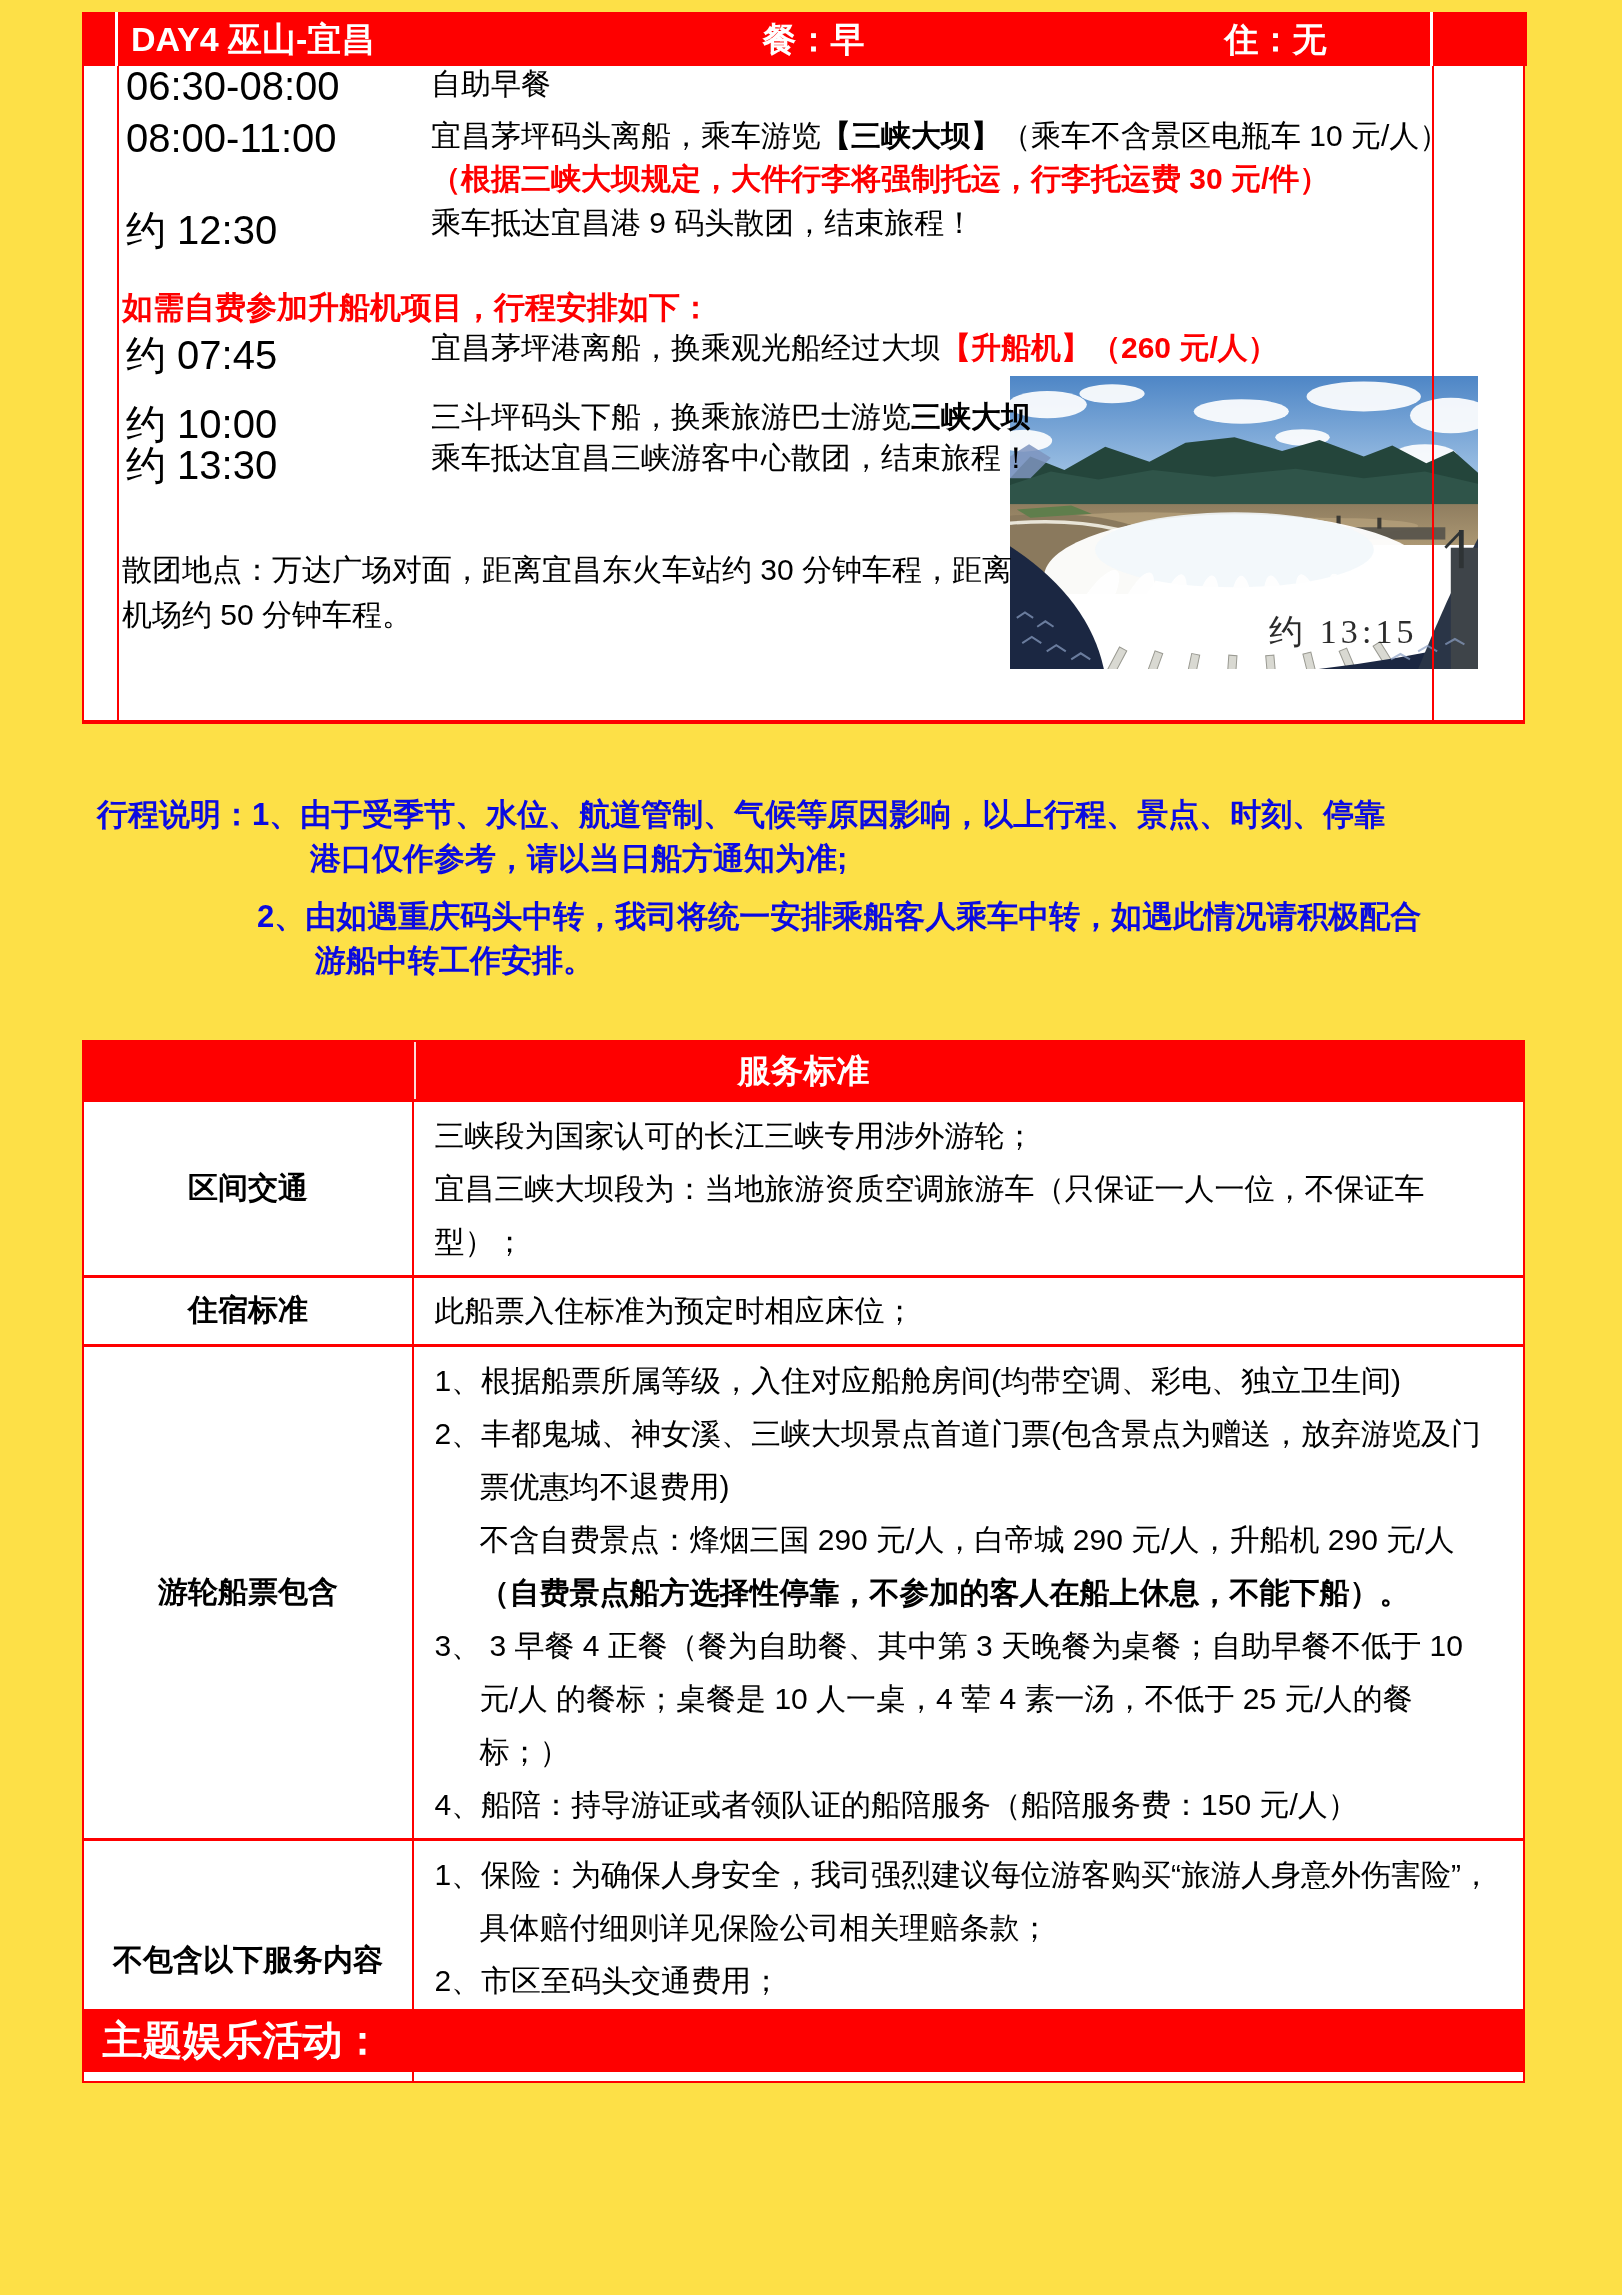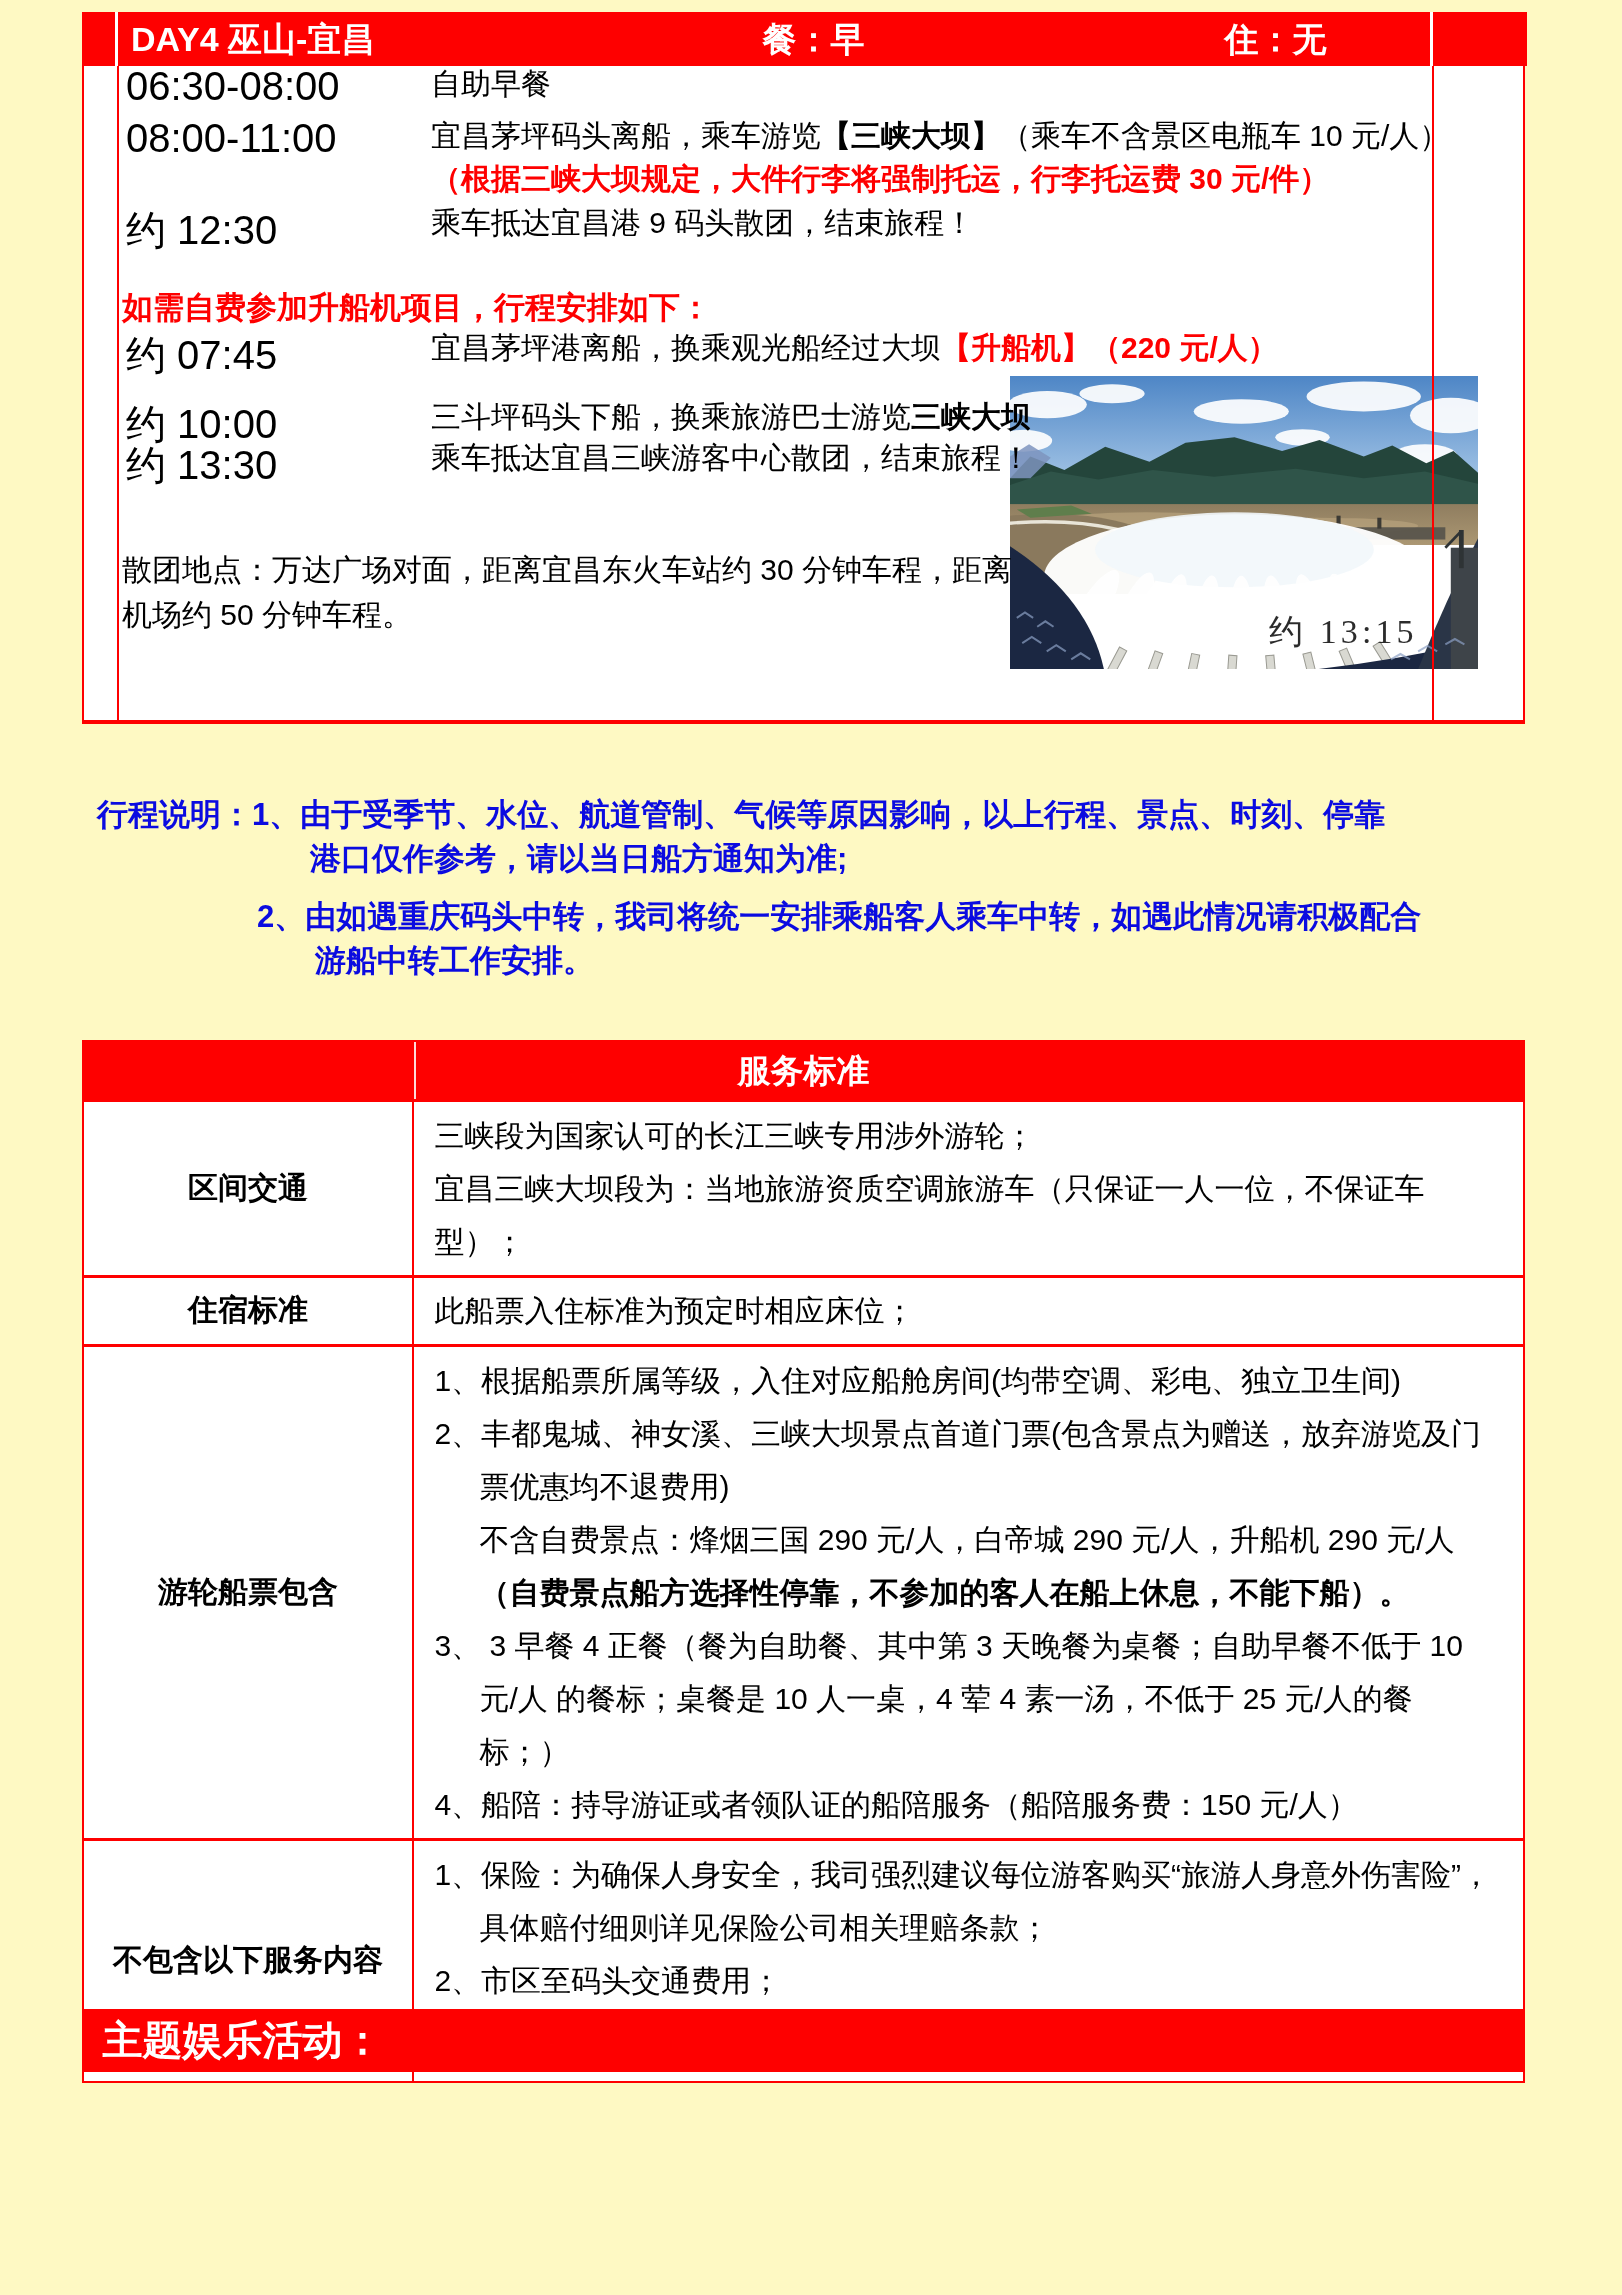--- a/index.html
+++ b/index.html
@@ -1,21 +1,21 @@
 <!DOCTYPE html>
 <html style="font-size:11px"><head>
 <meta charset="utf-8">
 <style>
   :root{
     --red:#FE0000;
     --blue:#0B0BE0;
   }
   html,body{margin:0;padding:0;background:#ffffff;}
   .page{
-    position:relative;width:1622px;height:2295px;background:#fef9c3;overflow:hidden;
+    position:relative;width:1622px;height:2295px;background:#fde047;overflow:hidden;
     font-family:"Liberation Sans","DejaVu Sans",sans-serif;color:#000;
   }
   
   .sched{
     position:absolute;left:82px;top:12.3px;width:1443px;height:712px;
     border-left:2px solid var(--red);border-right:2px solid var(--red);
     border-bottom:4.1px solid var(--red);box-sizing:border-box;background:#fff;
   }
   .sched-header{
     position:absolute;left:-2px;top:0;width:1443px;height:54px;background:var(--red);
@@ -109,21 +109,21 @@
     <div class="c" style="top:104px"><span>宜昌茅坪码头离船，乘车游览</span><span class="bold">【三峡大坝】</span><span>（乘车不含景区电瓶车 10 元/人）</span></div>
 
     <div class="c red-bold" style="top:147px">（根据三峡大坝规定，大件行李将强制托运，行李托运费 30 元/件）</div>
 
     <div class="t" style="top:191px">约 12:30</div>
     <div class="c" style="top:191px">乘车抵达宜昌港 9 码头散团，结束旅程！</div>
 
     <div class="lift-heading" style="top:275px">如需自费参加升船机项目，行程安排如下：</div>
 
     <div class="t" style="top:316px">约 07:45</div>
-    <div class="c" style="top:316px"><span>宜昌茅坪港离船，换乘观光船经过大坝</span><span class="red-bold">【升船机】（220 元/人）</span></div>
+    <div class="c" style="top:316px"><span>宜昌茅坪港离船，换乘观光船经过大坝</span><span class="red-bold">【升船机】（260 元/人）</span></div>
 
     <div class="t" style="top:385px">约 10:00</div>
     <div class="c" style="top:385px"><span>三斗坪码头下船，换乘旅游巴士游览</span><span class="bold">三峡大坝</span></div>
 
     <div class="t" style="top:426px">约 13:30</div>
     <div class="c" style="top:426px">乘车抵达宜昌三峡游客中心散团，结束旅程！</div>
 
     <div class="dismiss">散团地点：万达广场对面，距离宜昌东火车站约 30 分钟车程，距离机场约 50 分钟车程。</div>
 
     <div class="photo">

